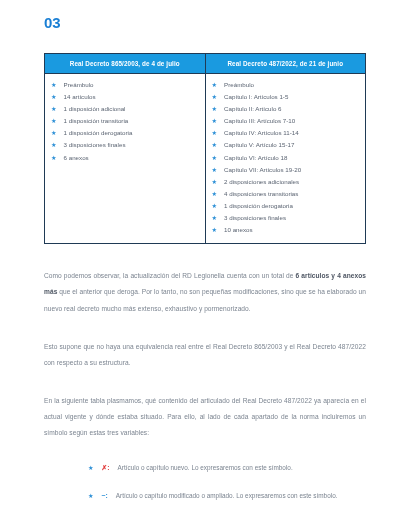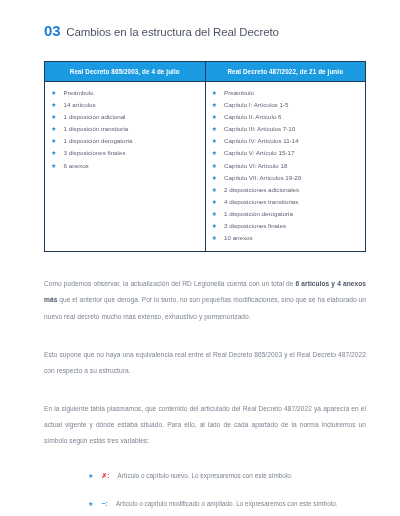--- a/index.html
+++ b/index.html
@@ -12,21 +12,21 @@
     background: #ffffff;
     font-family: "Liberation Sans", sans-serif;
     color: #6b7280;
     overflow: hidden;
   }
   .page {
     position: relative;
     width: 340px;
     height: 516px;
     box-sizing: border-box;
-    padding: 22px 32px 0 44px;
+    padding: 14px 32px 0 44px;
   }
 
   
   .heading {
     display: flex;
     align-items: baseline;
     gap: 6px;
     margin: 0 0 22px 0;
     white-space: nowrap;
   }
@@ -136,21 +136,20 @@
   .sym-mod { color: #2b8fd6; }
   .legend-text { flex: 1 1 auto; }
 </style>
 </head>
 <body>
 
 <div class="page">
 
   <div class="heading">
     <span class="heading-number">03</span>
-    <span class="heading-text">Cambios en la estructura del Real Decreto</span>
   </div>
 
   <table class="cmp-table">
     <colgroup>
         <col>
         <col>
       </colgroup>
     <thead>
       <tr>
         <th class="cmp-head-cell">Real Decreto 865/2003, de 4 de julio</th>

